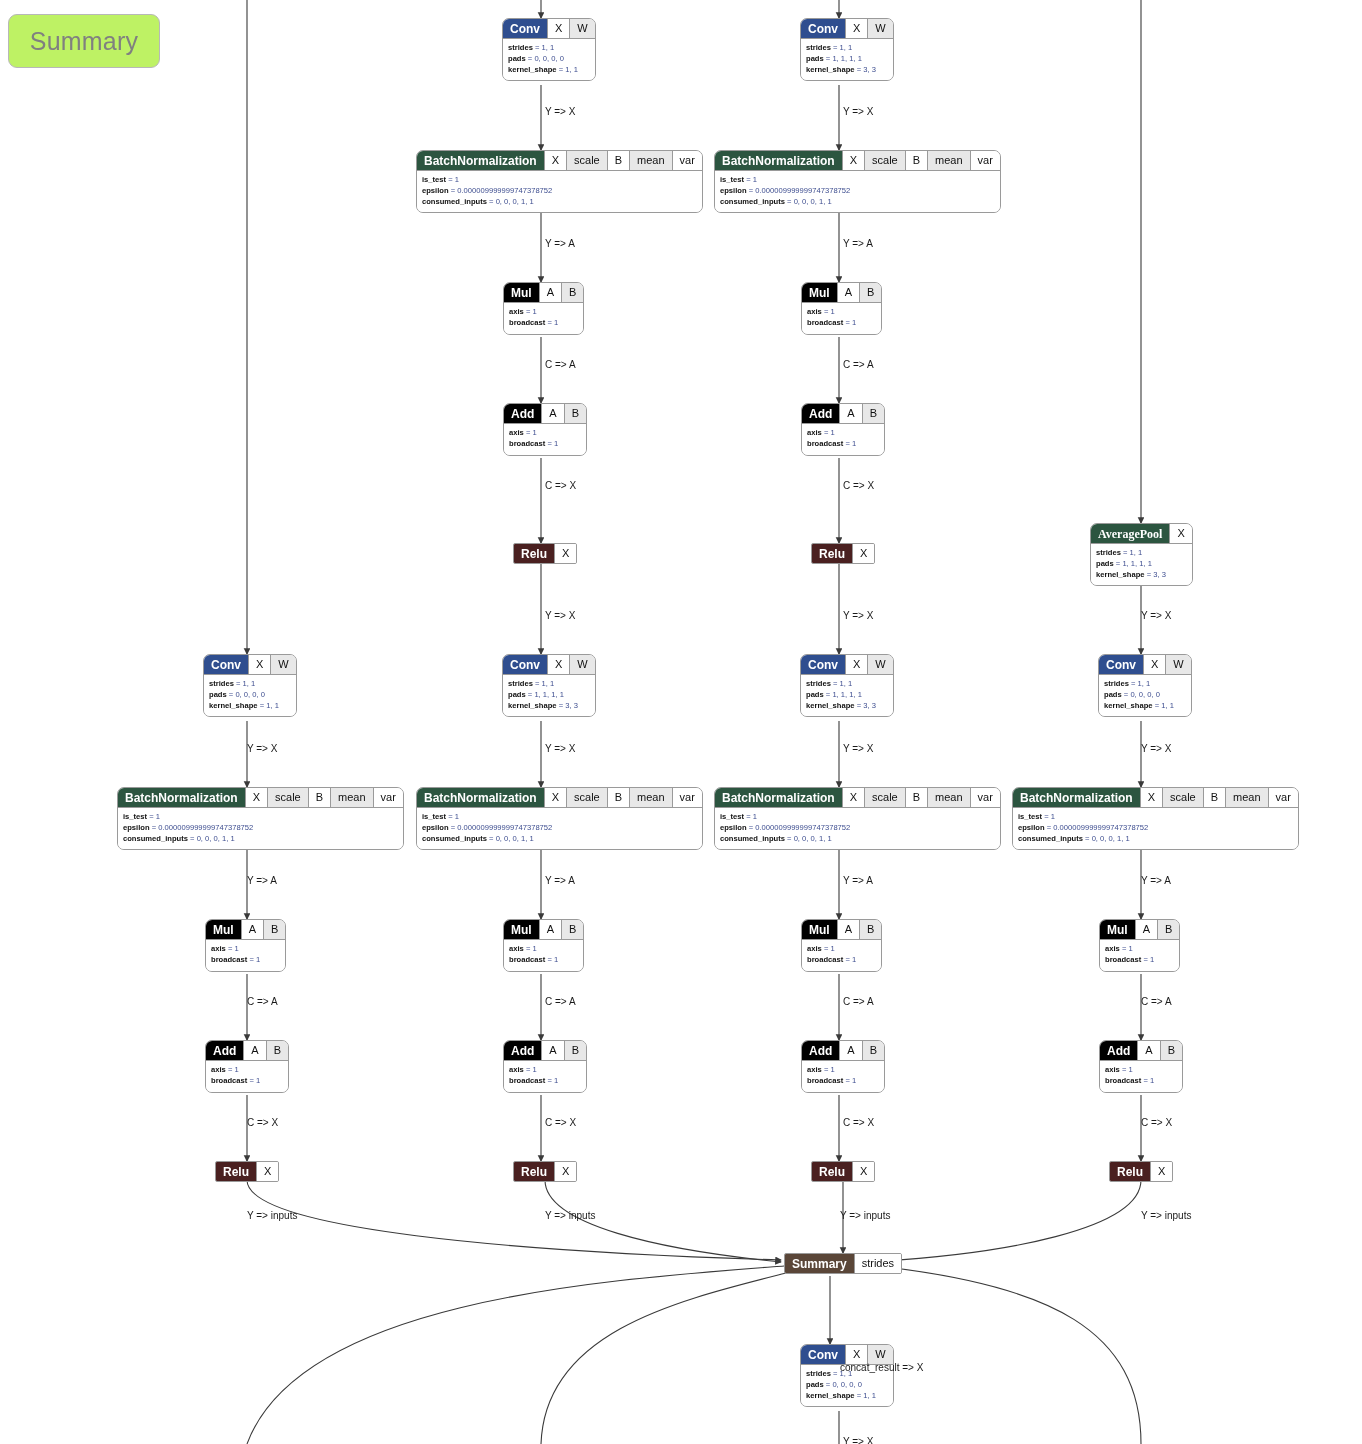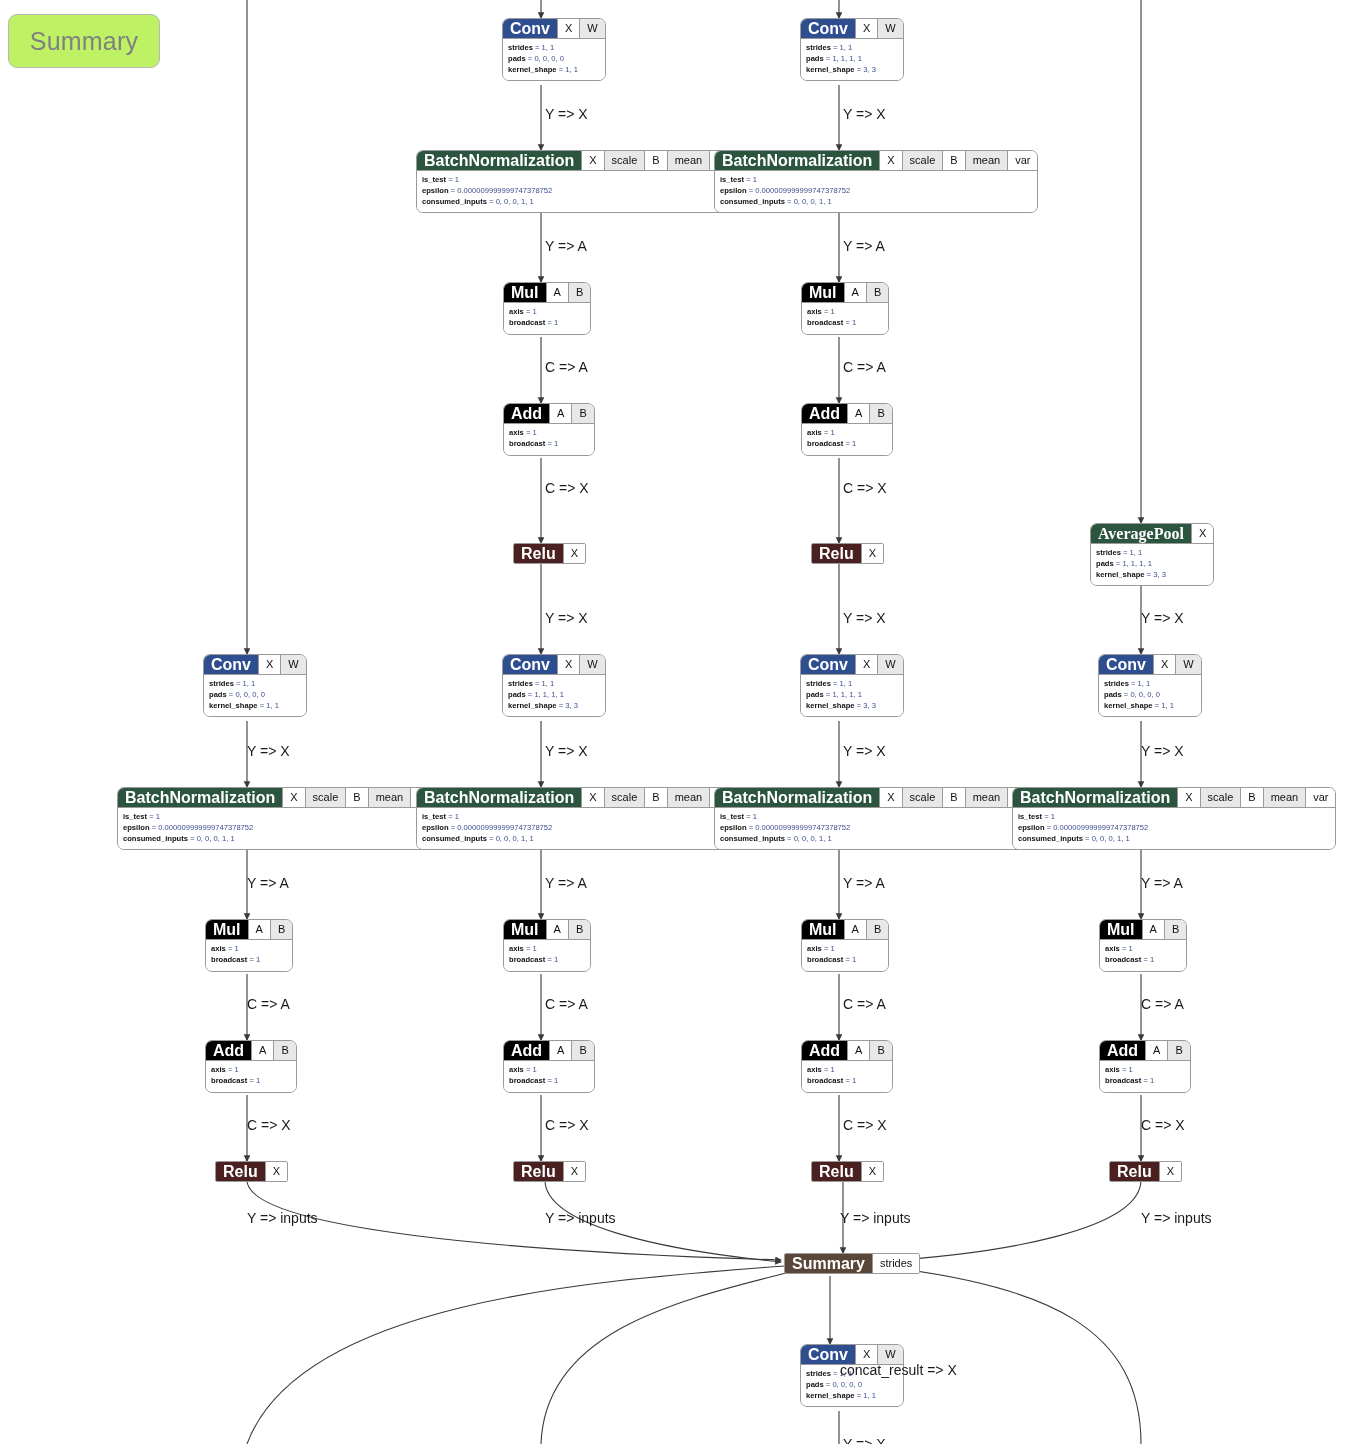--- a/index.html
+++ b/index.html
@@ -61,21 +61,21 @@
   .node-head {
     display: flex;
     align-items: stretch;
     height: 19px;
   }
   .op-name {
     display: flex;
     align-items: center;
     justify-content: center;
     padding: 4px 7px;
-    font-size: 16px;
+    font-size: 12px;
     font-weight: bold;
     color: #ffffff;
     white-space: nowrap;
     line-height: 1;
   }
   .port {
     display: flex;
     align-items: center;
     justify-content: center;
     padding: 0 7px;
@@ -109,21 +109,21 @@
   .op-bn    { background: #2c5540; text-align: right; }
   .op-mul   { background: #000000; }
   .op-add   { background: #000000; }
   .op-relu  { background: #4a2020; }
   .op-pool  { background: #2c5540; font-family: Liberation Serif, serif; }
   .op-concat{ background: #5a4638; }
 
   
   .edge-label {
     position: absolute;
-    font-size: 14px;
+    font-size: 10px;
     color: #1a1a1a;
     white-space: nowrap;
     z-index: 30;
     line-height: 1;
   }
 </style>
 </head>
 <body>
 
 <div id="canvas">

